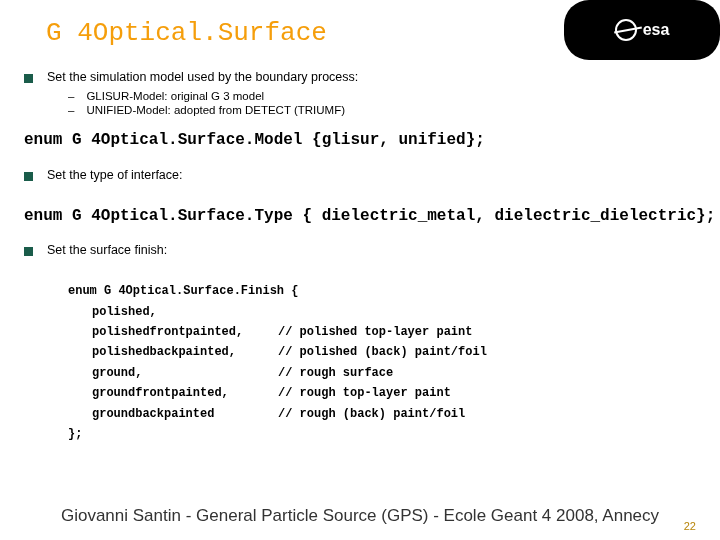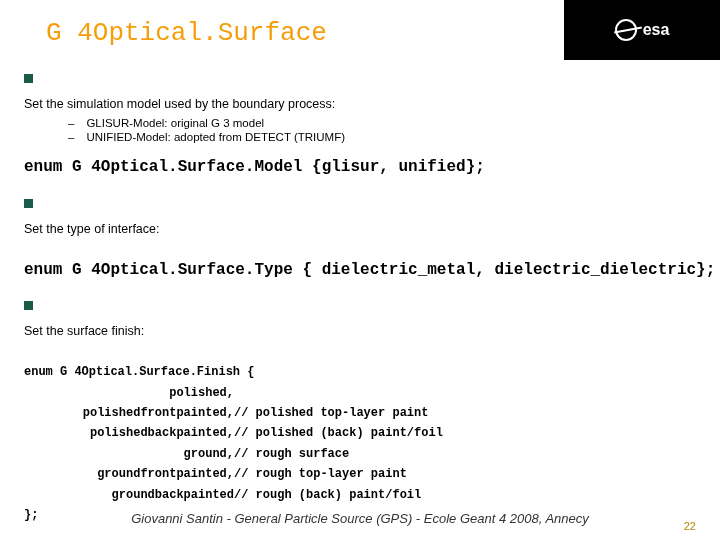--- a/index.html
+++ b/index.html
@@ -15,20 +15,21 @@
     position: absolute;
     top: 0;
     right: 0;
     width: 156px;
     height: 60px;
     background: #000;
     display: flex;
     align-items: center;
     justify-content: center;
     color: #fff;
+    border-radius: 25px;
   }
   .esa-logo {
     display: flex;
     align-items: center;
     gap: 6px;
     font-weight: bold;
     font-size: 16px;
   }
   .esa-circle {
     width: 22px;
@@ -62,21 +63,20 @@
     left: 24px;
     right: 10px;
     font-size: 12.5px;
     color: #000;
   }
   .bullet-row {
     display: flex;
     align-items: flex-start;
     gap: 14px;
     margin-bottom: 4px;
-    flex-direction: column;
   }
   .square-bullet {
     width: 9px;
     height: 9px;
     background: #1a5c4a;
     margin-top: 4px;
     flex-shrink: 0;
   }
   .sub-list {
     margin-left: 44px;
@@ -97,31 +97,31 @@
     white-space: pre;
     margin: 6px 0 16px 0;
     line-height: 1.35;
   }
   .code-block {
     font-family: "Courier New", monospace;
     font-size: 12px;
     font-weight: bold;
     line-height: 1.7;
     margin-top: 6px;
-  }
-  .code-line { display: flex; text-align: right; }
+    margin-left: 44px;
+  }
+  .code-line { display: flex; }
   .code-key { width: 210px; flex-shrink: 0; padding-left: 24px; }
   .footer {
     position: absolute;
     bottom: 14px;
     left: 0;
     right: 0;
     text-align: center;
-    font-style: italic;
-    font-size: 13px;
+    font-size: 17px;
     color: #333;
   }
   .page-num {
     position: absolute;
     bottom: 8px;
     right: 24px;
     font-size: 11px;
     color: #b8860b;
   }
   .section-gap { height: 14px; }

